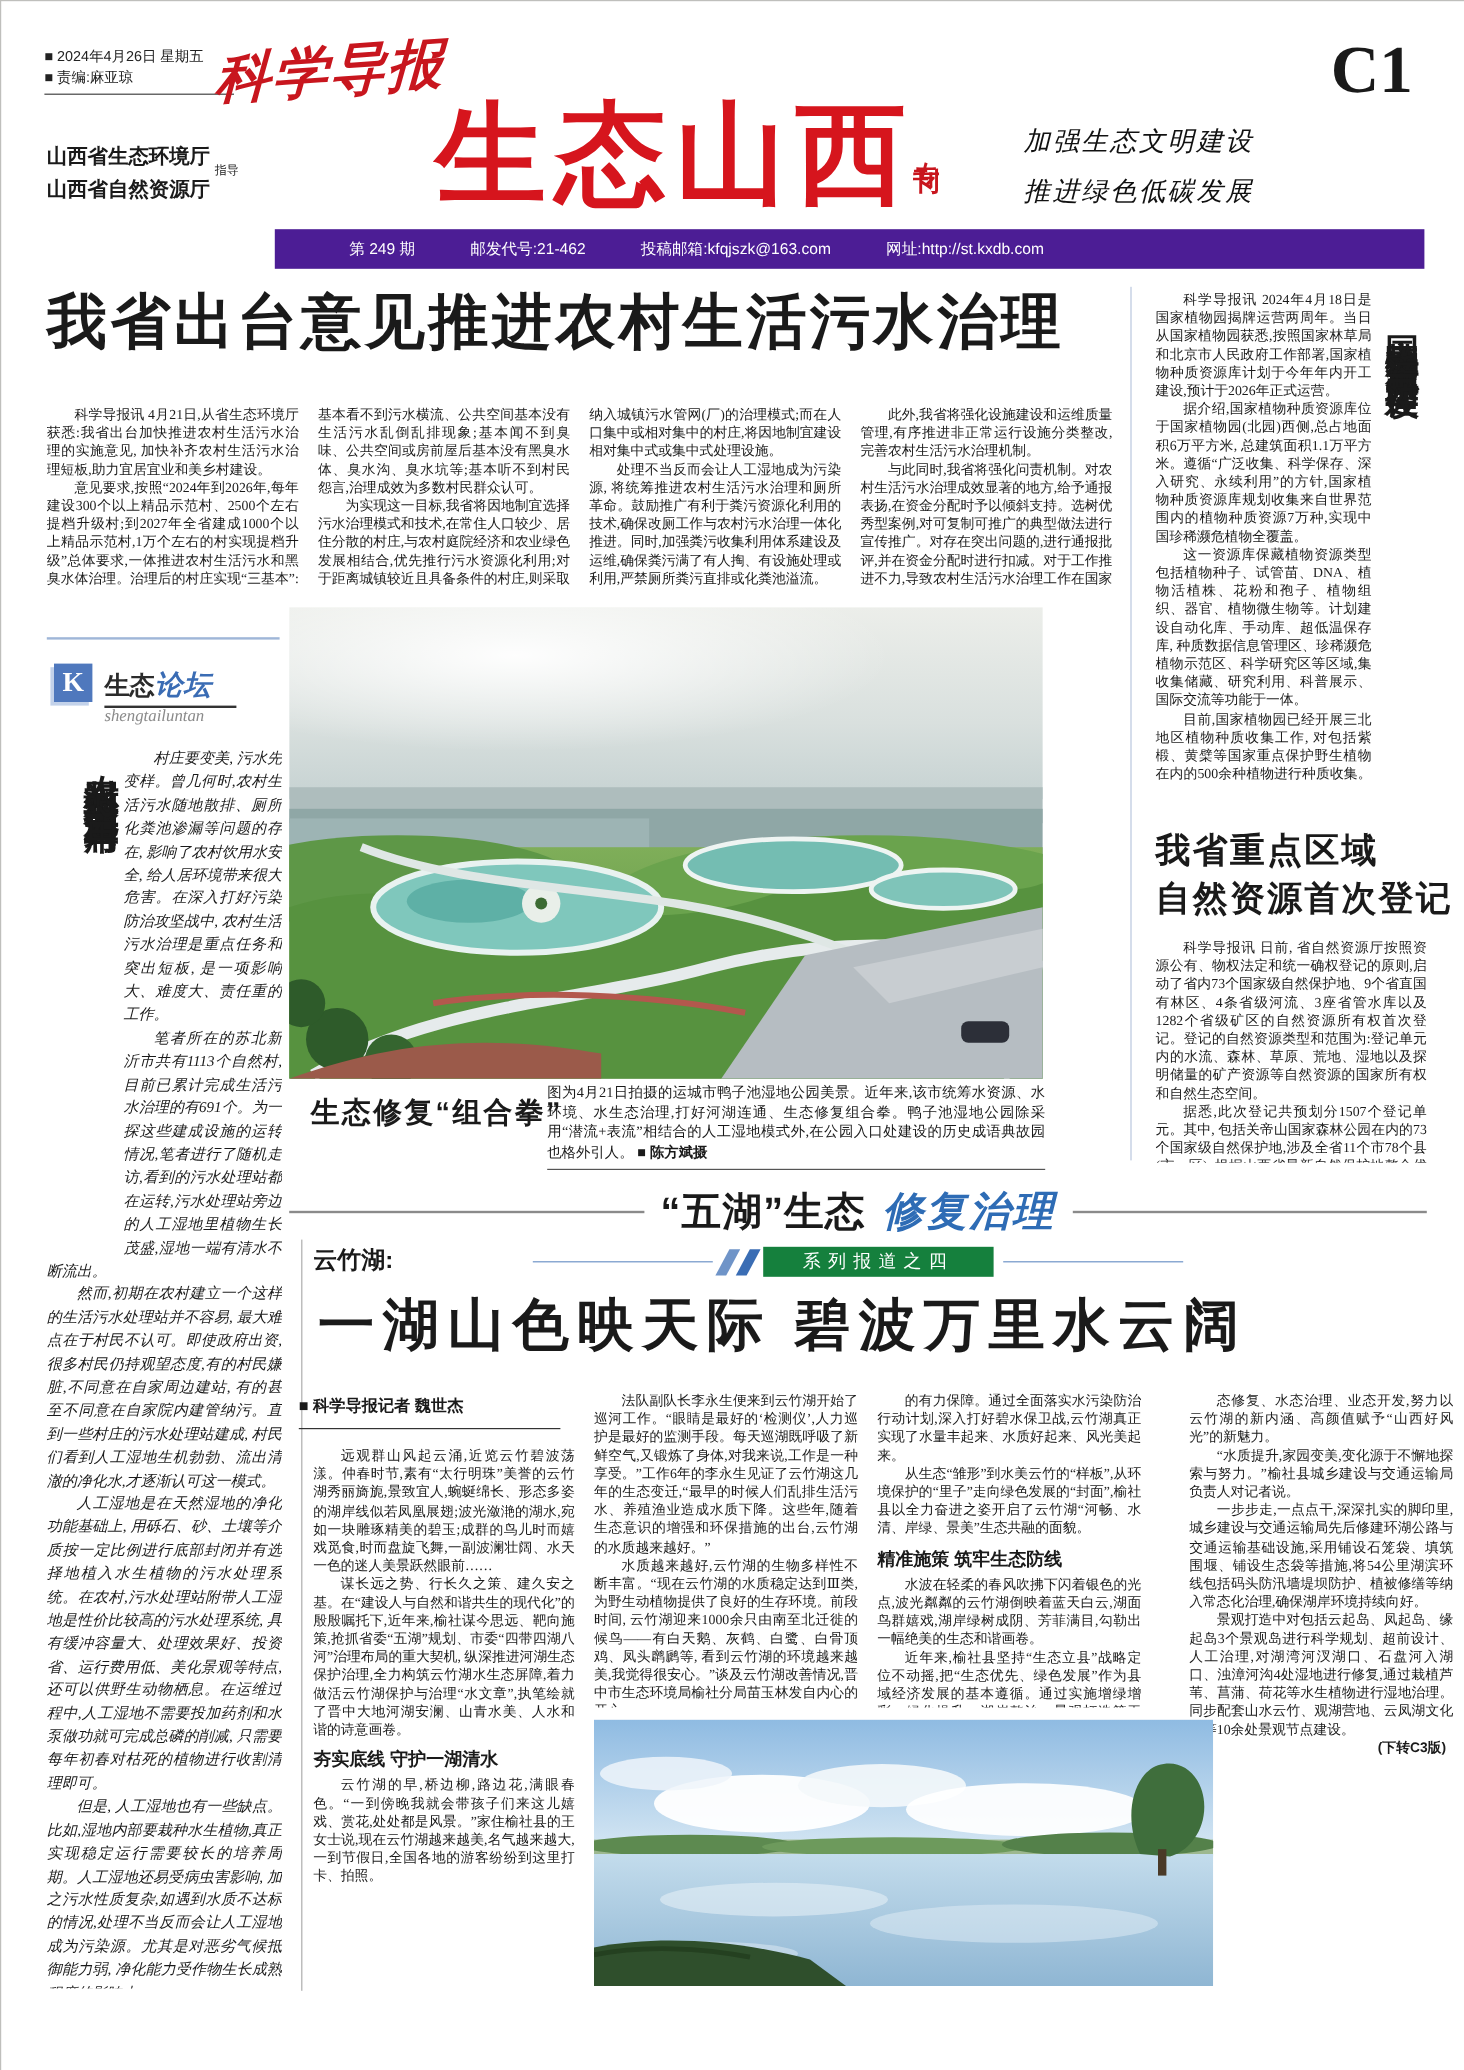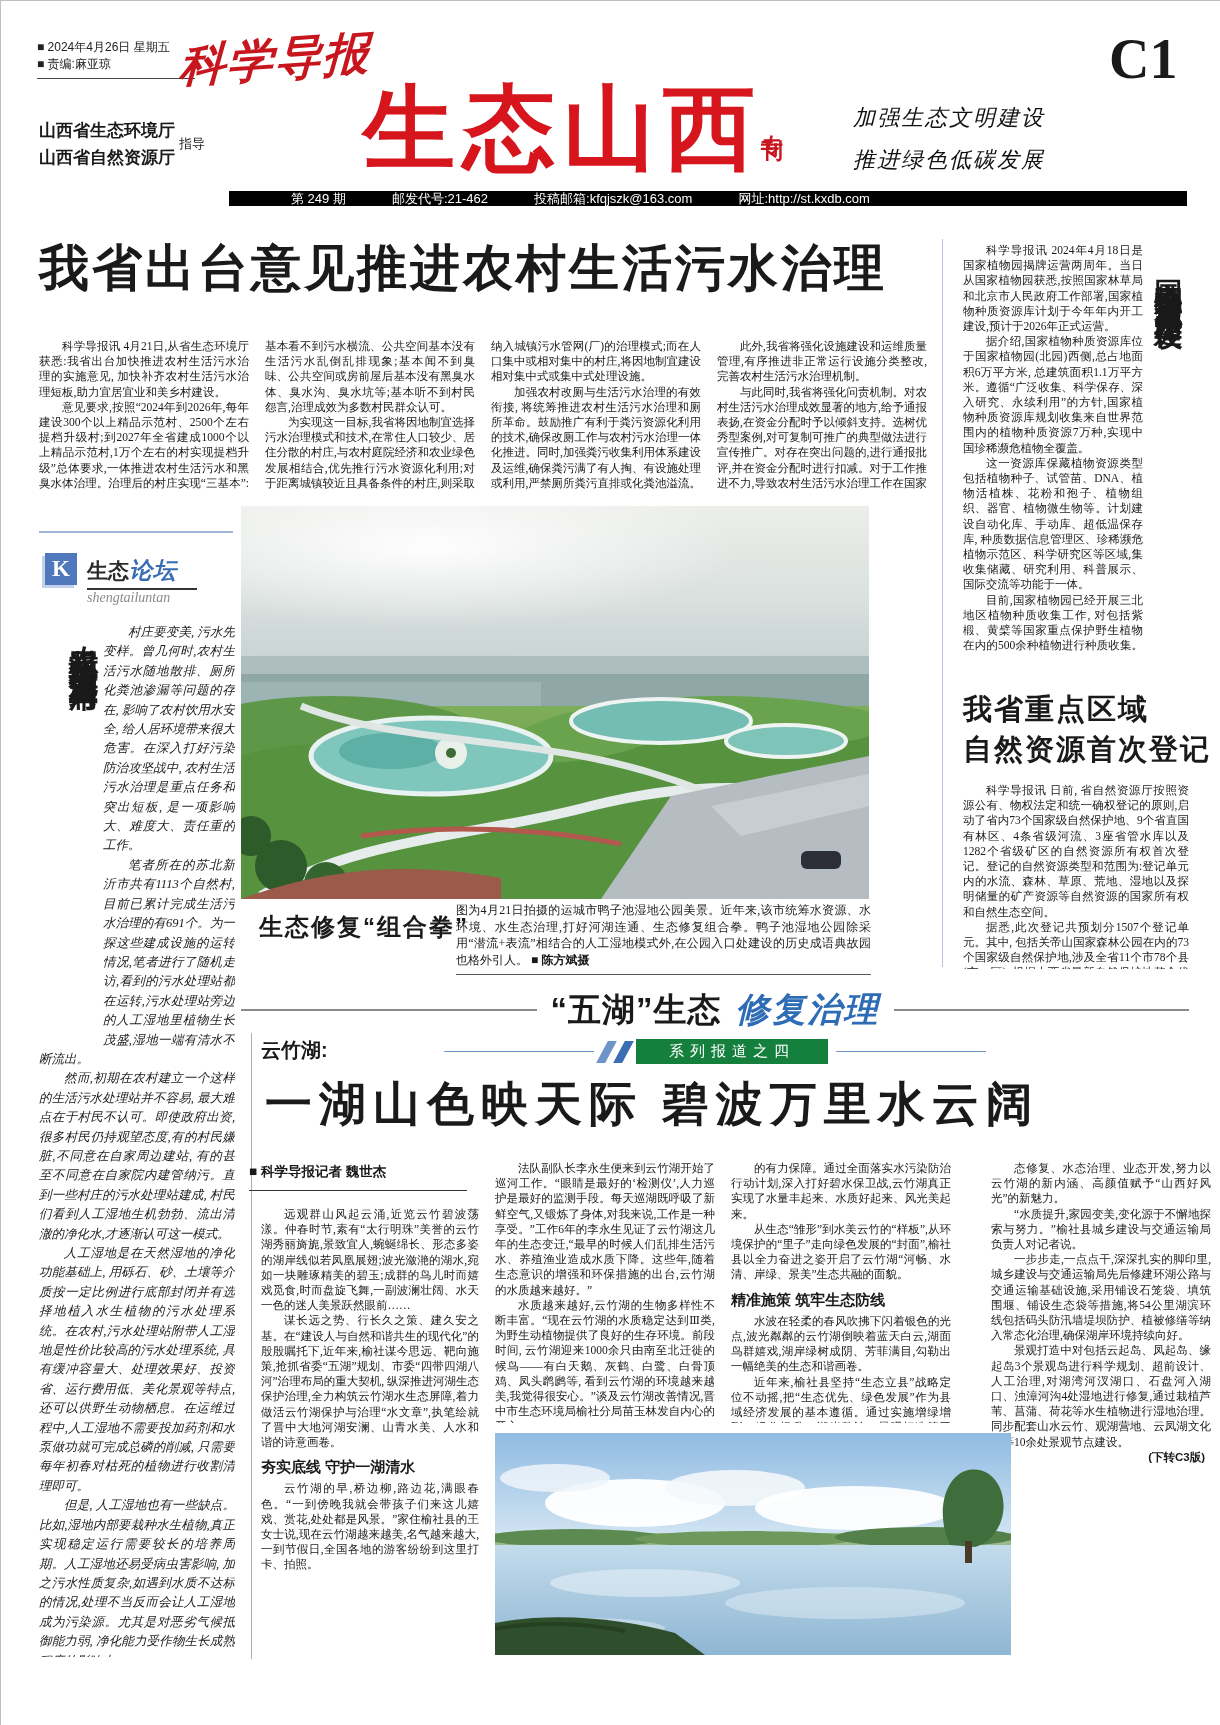--- a/index.html
+++ b/index.html
@@ -6,25 +6,25 @@
   .page{position:relative;width:1220px;height:1725px;margin:0 auto;background:#ffffff;
         overflow:hidden;border:1px solid #bfbfbc;
         font-family:"Liberation Serif","DejaVu Serif",serif;color:#1a1a1a;}
   .abs{position:absolute;}
   .sans{font-family:"Liberation Sans","DejaVu Sans",sans-serif;}
   
   .dateblock{font-size:12px;line-height:17px;color:#222;border-bottom:1.5px solid #444;padding-bottom:5px;width:158px;}
   .paper-logo{font-size:46px;font-weight:900;color:#c8161e;font-style:italic;transform:rotate(-4deg) skewX(-6deg);letter-spacing:2px;}
   .pageno{font-size:56px;font-weight:700;font-family:"Liberation Serif",serif;}
   .orgs{font-size:17px;line-height:27px;font-weight:600;}
-  .guide{font-size:13px;color:#222;}
+  .guide{font-size:10px;color:#222;}
   .mast-title{font-size:92px;font-weight:900;color:#d6151d;letter-spacing:8px;font-family:"Liberation Serif",serif;white-space:nowrap;}
   .zhuankan{writing-mode:vertical-rl;font-size:22px;color:#c8161e;font-weight:700;letter-spacing:6px;}
   .slogan{font-size:22px;line-height:42px;font-style:italic;color:#111;letter-spacing:2px;}
-  .infobar{background:#000000;color:#fff;height:15px;display:flex;align-items:center;gap:46px;
+  .infobar{background:#4c1d95;color:#fff;height:33px;display:flex;align-items:center;gap:46px;
            font-size:13px;padding-left:62px;box-sizing:border-box;font-family:"Liberation Sans",sans-serif;}
   
   .bigheadline{font-size:50px;font-weight:900;letter-spacing:3px;white-space:nowrap;}
   .art{font-size:11.5px;line-height:15.2px;text-align:justify;overflow:hidden;}
   .art p{margin:0;text-indent:2em;}
   .art h4{margin:9px 0 7px;font-family:"Liberation Sans",sans-serif;font-size:15px;font-weight:700;text-indent:0;}
   .art .byl{text-align:right;font-weight:700;text-indent:0;padding-right:6px;font-family:"Liberation Sans",sans-serif;}
   .vhead{writing-mode:vertical-rl;font-size:28px;font-weight:900;letter-spacing:3px;
          font-family:"Liberation Sans",sans-serif;}
   .rhead{font-size:29px;font-weight:900;line-height:40px;font-family:"Liberation Sans",sans-serif;letter-spacing:2px;}
@@ -87,21 +87,21 @@
     <span>邮发代号:21-462</span>
     <span>投稿邮箱:kfqjszk@163.com</span>
     <span>网址:http://st.kxdb.com</span>
   </div>
 
   <div class="abs bigheadline sans" style="left:38px;top:234px;">我省出台意见推进农村生活污水治理</div>
   <div class="abs art" style="left:38px;top:338px;width:888px;height:162px;column-count:4;column-gap:16px;">
       <p>科学导报讯 4月21日,从省生态环境厅获悉:我省出台加快推进农村生活污水治理的实施意见, 加快补齐农村生活污水治理短板,助力宜居宜业和美乡村建设。</p>
       <p>意见要求,按照“2024年到2026年,每年建设300个以上精品示范村、2500个左右提档升级村;到2027年全省建成1000个以上精品示范村,1万个左右的村实现提档升级”总体要求,一体推进农村生活污水和黑臭水体治理。治理后的村庄实现“三基本”:基本看不到污水横流、公共空间基本没有生活污水乱倒乱排现象;基本闻不到臭味、公共空间或房前屋后基本没有黑臭水体、臭水沟、臭水坑等;基本听不到村民怨言,治理成效为多数村民群众认可。</p>
       <p>为实现这一目标,我省将因地制宜选择污水治理模式和技术,在常住人口较少、居住分散的村庄,与农村庭院经济和农业绿色发展相结合,优先推行污水资源化利用;对于距离城镇较近且具备条件的村庄,则采取纳入城镇污水管网(厂)的治理模式;而在人口集中或相对集中的村庄,将因地制宜建设相对集中式或集中式处理设施。</p>
-      <p>加强农村改厕与生活污水治理的有效衔接, 将统筹推进农村生活污水治理和厕所革命。鼓励推广有利于粪污资源化利用的技术,确保改厕工作与农村污水治理一体化推进。同时,加强粪污收集利用体系建设及运维,确保粪污满了有人掏、有设施处理或利用,严禁厕所粪污直排或化粪池溢流。</p>
+      <p>处理不当反而会让人工湿地成为污染源, 将统筹推进农村生活污水治理和厕所革命。鼓励推广有利于粪污资源化利用的技术,确保改厕工作与农村污水治理一体化推进。同时,加强粪污收集利用体系建设及运维,确保粪污满了有人掏、有设施处理或利用,严禁厕所粪污直排或化粪池溢流。</p>
       <p>此外,我省将强化设施建设和运维质量管理,有序推进非正常运行设施分类整改,完善农村生活污水治理机制。</p>
       <p>与此同时,我省将强化问责机制。对农村生活污水治理成效显著的地方,给予通报表扬,在资金分配时予以倾斜支持。选树优秀型案例,对可复制可推广的典型做法进行宣传推广。对存在突出问题的,进行通报批评,并在资金分配时进行扣减。对于工作推进不力,导致农村生活污水治理工作在国家污染防治攻坚战考核中被扣分,影响全省大局的,将按程序约谈县(市、区)政府主要负责人。</p>
     </div>
 
   <div class="abs rule-v" style="left:941px;top:238px;height:728px;"></div>
 
   <div class="abs art" style="left:962px;top:242px;width:180px;height:408px;">
       <p>科学导报讯 2024年4月18日是国家植物园揭牌运营两周年。当日从国家植物园获悉,按照国家林草局和北京市人民政府工作部署,国家植物种质资源库计划于今年年内开工建设,预计于2026年正式运营。</p>
       <p>据介绍,国家植物种质资源库位于国家植物园(北园)西侧,总占地面积6万平方米, 总建筑面积1.1万平方米。遵循“广泛收集、科学保存、深入研究、永续利用”的方针,国家植物种质资源库规划收集来自世界范围内的植物种质资源7万种,实现中国珍稀濒危植物全覆盖。</p>
       <p>这一资源库保藏植物资源类型包括植物种子、试管苗、DNA、植物活植株、花粉和孢子、植物组织、器官、植物微生物等。计划建设自动化库、手动库、超低温保存库, 种质数据信息管理区、珍稀濒危植物示范区、科学研究区等区域,集收集储藏、研究利用、科普展示、国际交流等功能于一体。</p>

